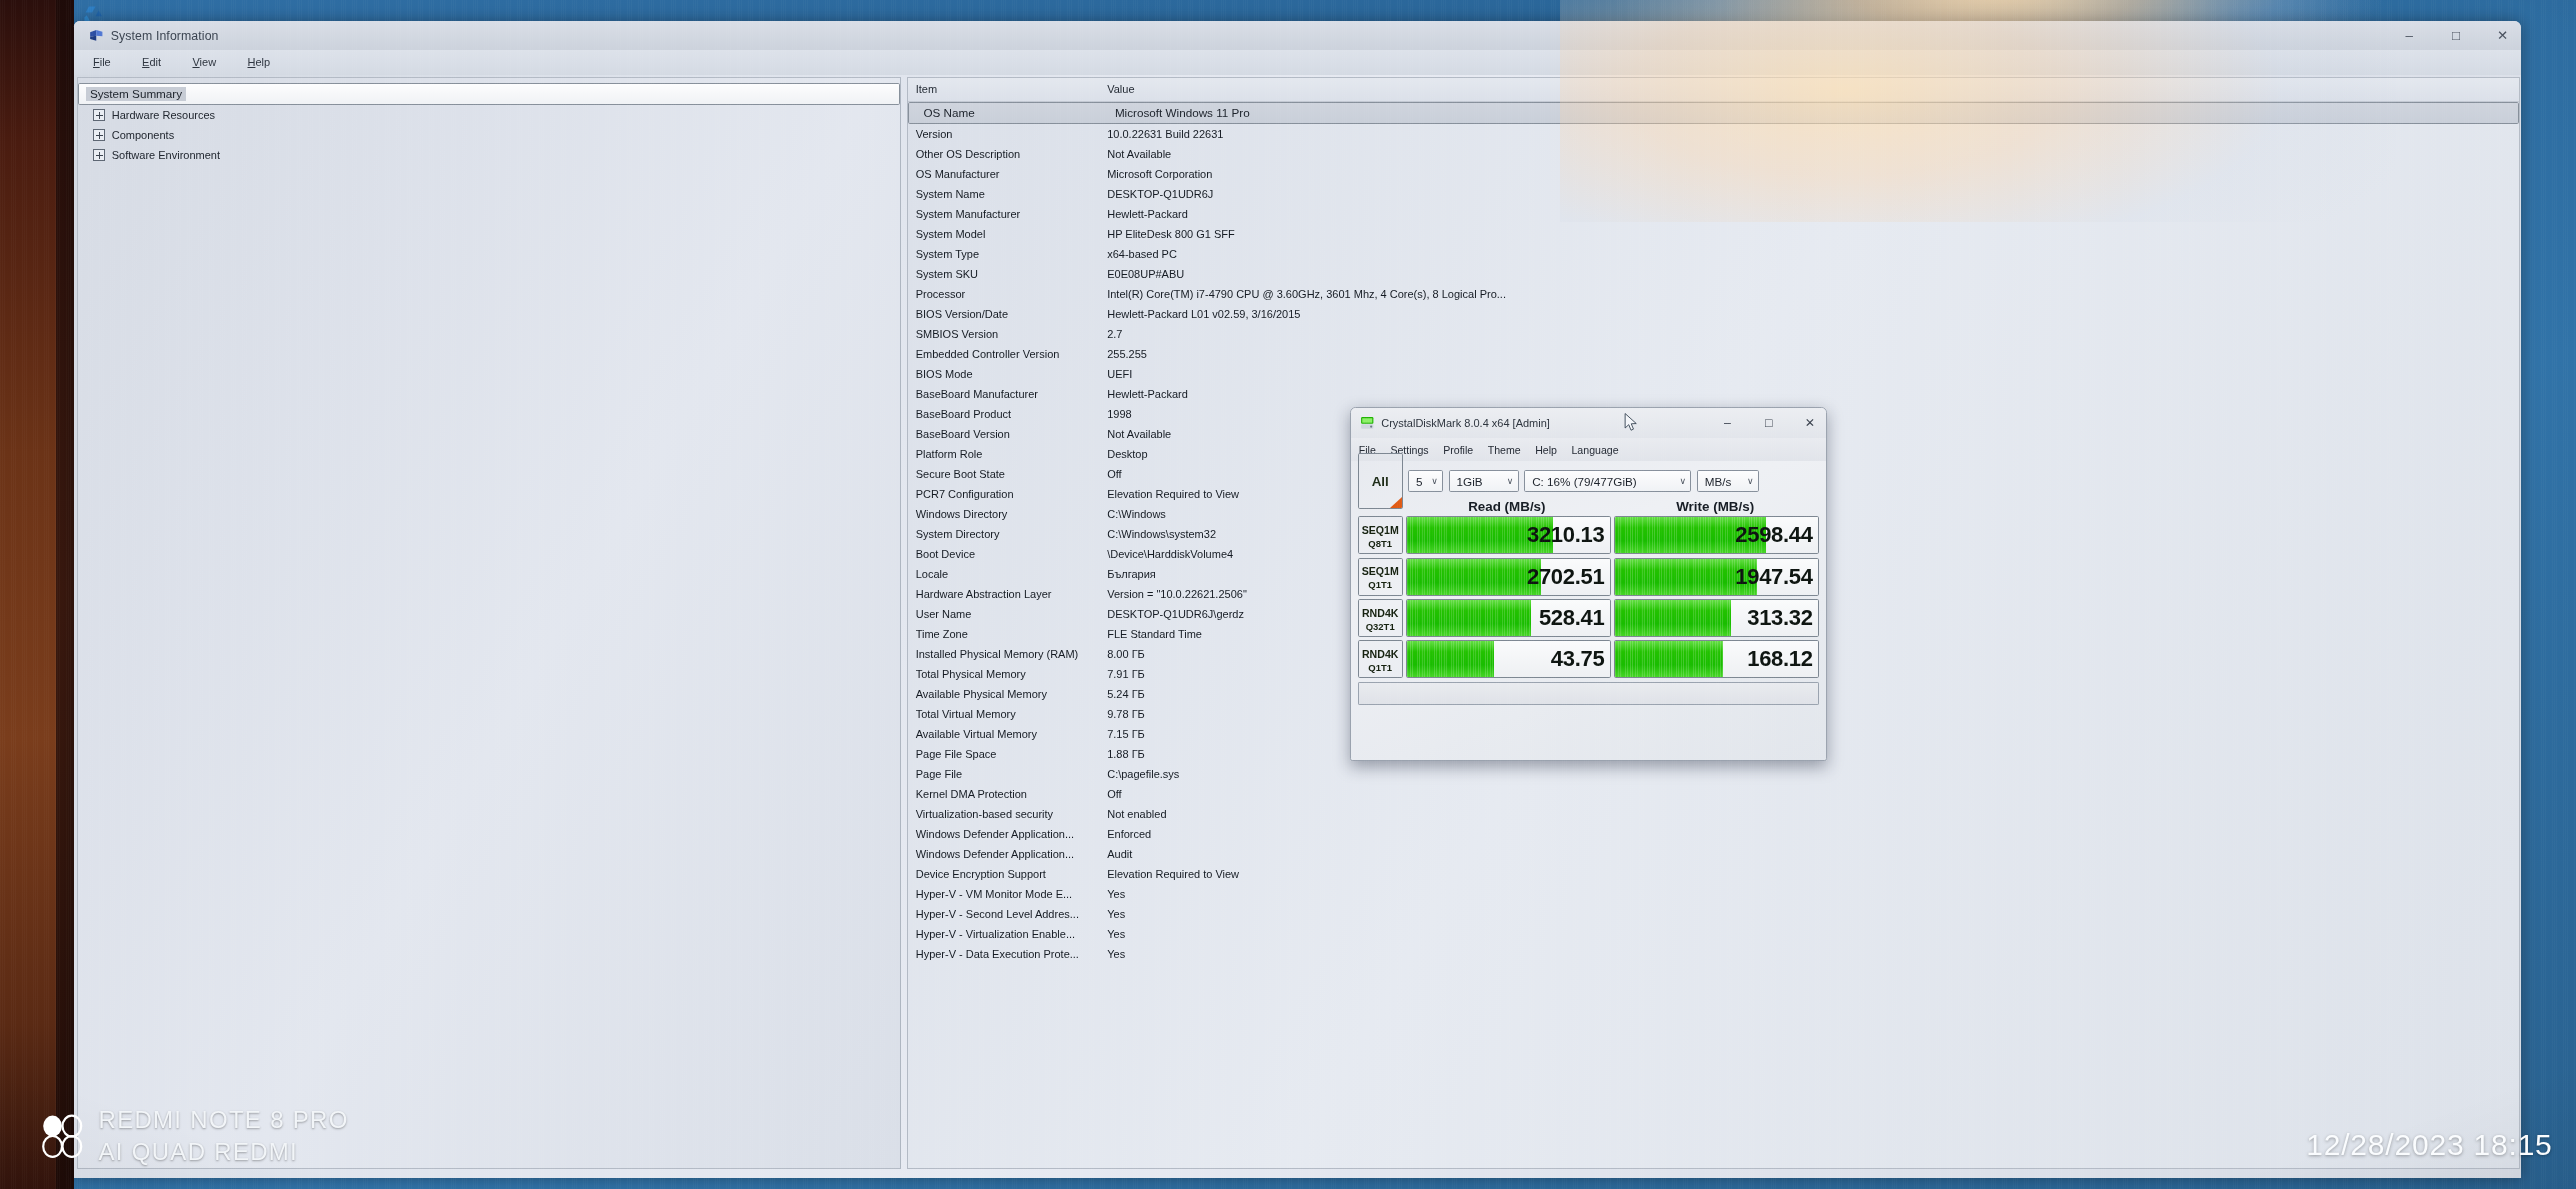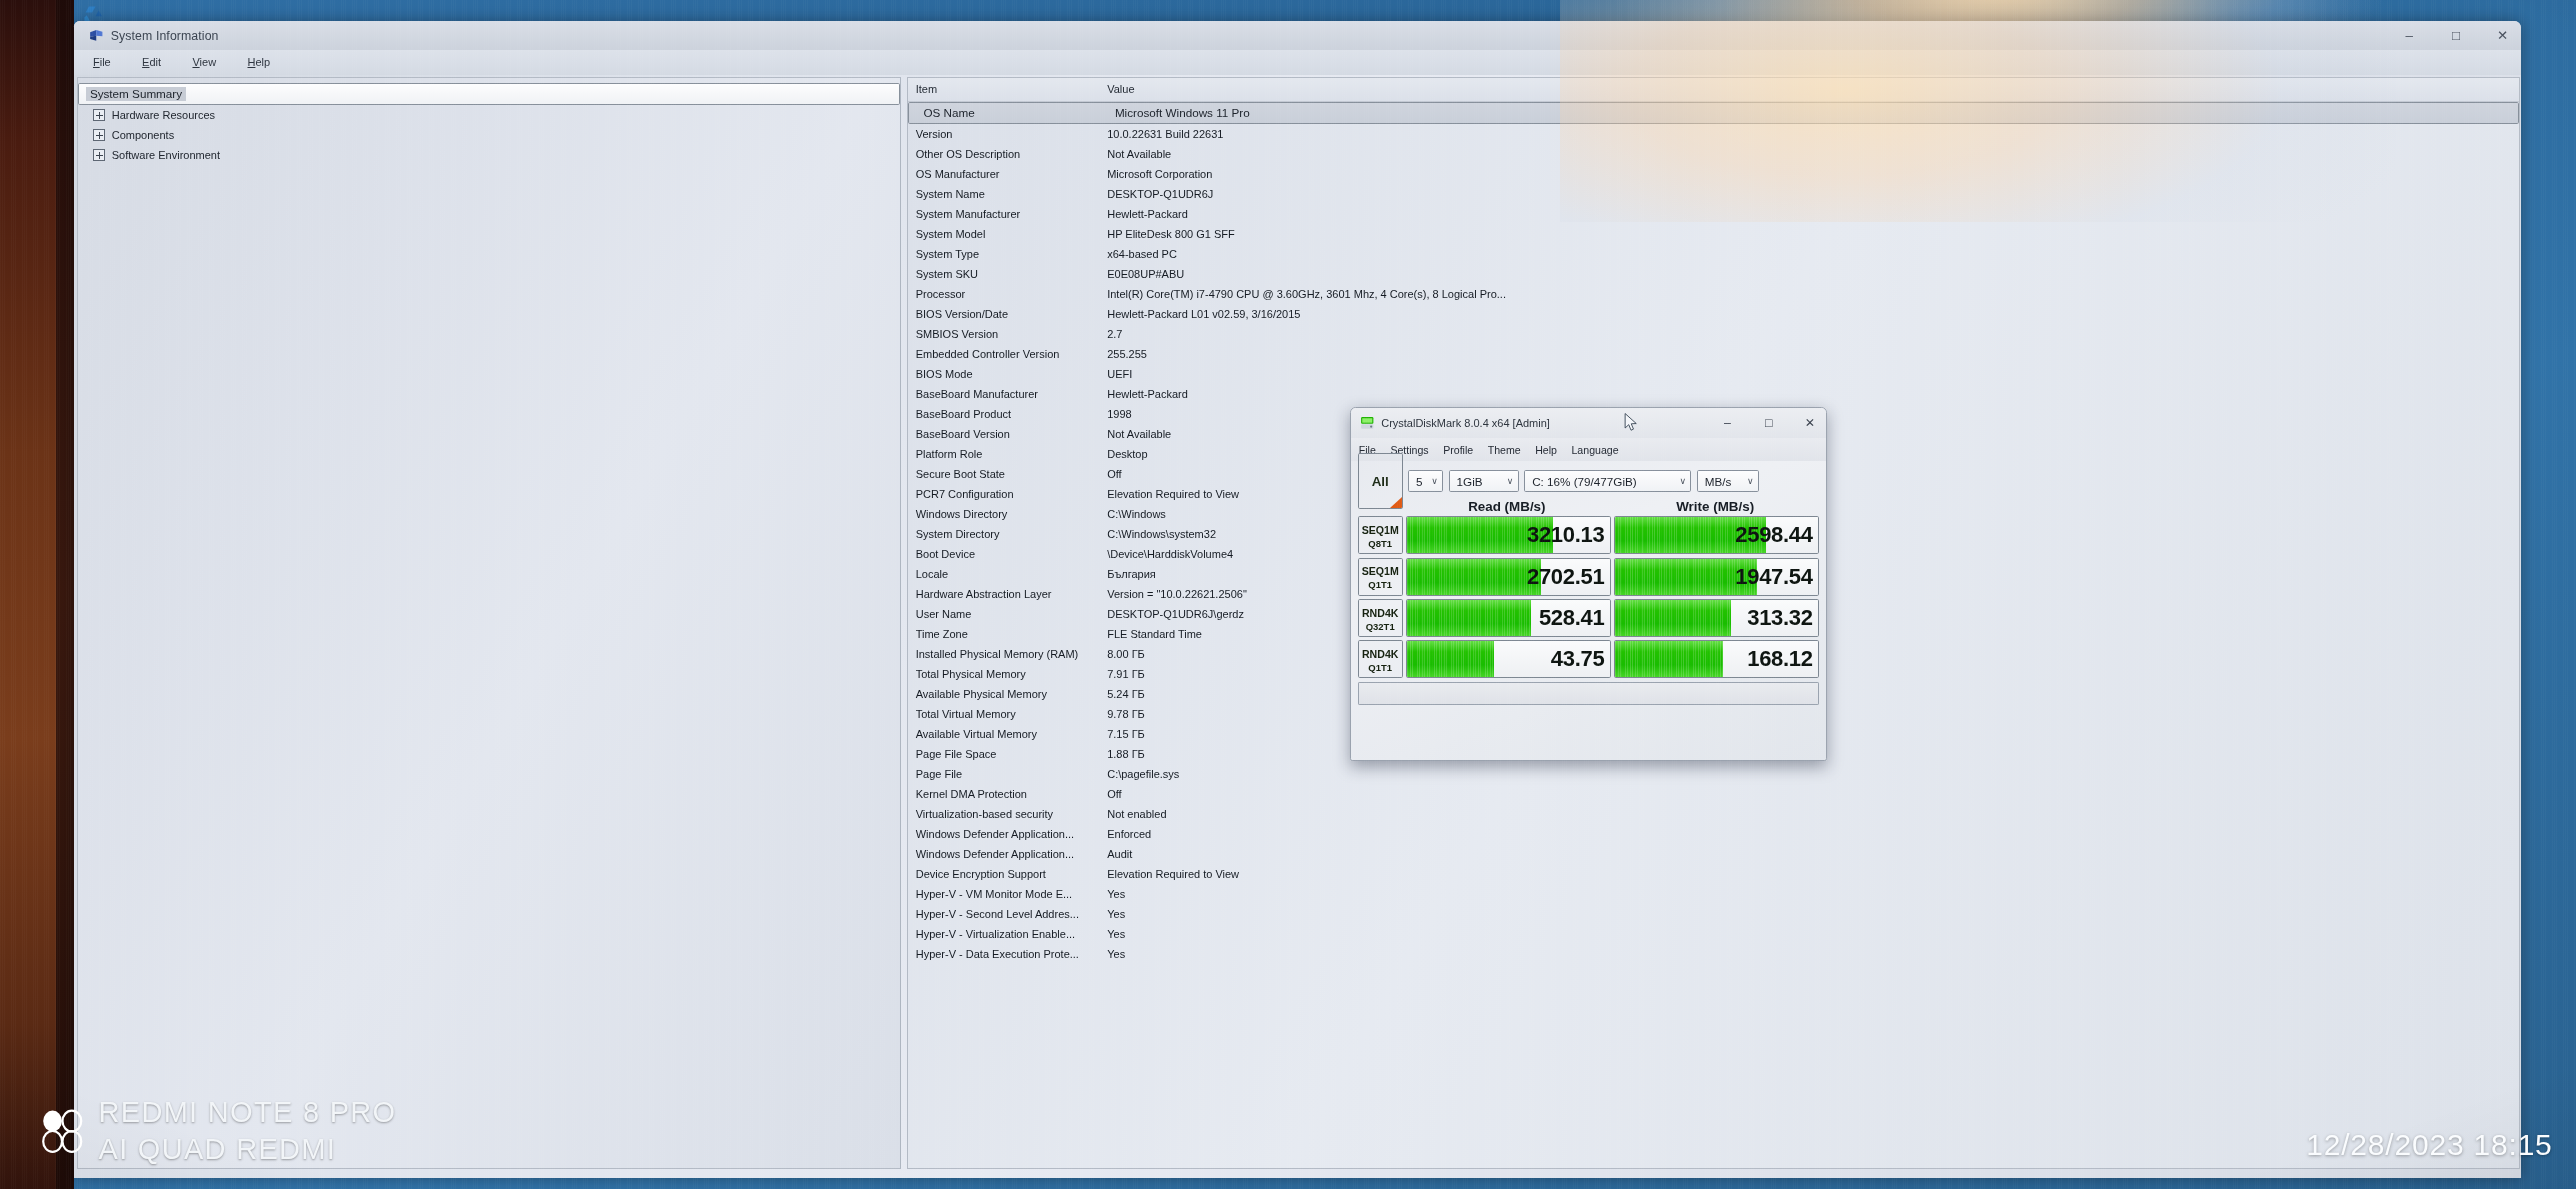--- a/index.html
+++ b/index.html
@@ -120,21 +120,21 @@
        linear-gradient(180deg,#62de42 0%, #22c200 30%, #19bd00 66%, #46d526 100%); }
   .res-cell .num { position:relative; font-size:22px; font-weight:bold; color:#0d1410; padding-right:5.6px;
       letter-spacing:-0.3px; }
   .cdm-status { margin:2.2px 6.7px 5.6px 6.7px; height:23.4px; border:0.8px solid #9aa3af; border-radius:1.1px;
       background:linear-gradient(180deg,#e9ebef,#dfe2e8); }
 
   
   .wm { position:absolute; left:41px; bottom:23.4px; display:flex; align-items:center; gap:14.5px; }
   .wm-logo { width:43px; height:48px; }
   .wm-txt { display:flex; flex-direction:column; gap:3.3px; }
-  .wm-txt div { color:#f2f5f8; font-size:29px; letter-spacing:1.3px; text-shadow:0 0.6px 2.2px rgba(0,0,0,.35); }
+  .wm-txt div { color:#f2f5f8; font-size:24px; letter-spacing:1.3px; text-shadow:0 0.6px 2.2px rgba(0,0,0,.35); }
   .stamp { position:absolute; right:23.4px; bottom:27px; color:#fafcfe; font-size:30px; letter-spacing:0.8px;
      text-shadow:0 1.1px 3.3px rgba(0,0,0,.35); }
 
   .vignette { position:absolute; inset:0; pointer-events:none;
      background:radial-gradient(ellipse 132% 120% at 50% 46%, rgba(0,0,0,0) 52%, rgba(0,0,0,.22) 88%, rgba(0,0,0,.42) 100%); }
   .scan { position:absolute; inset:0; pointer-events:none; opacity:.28;
      background:repeating-linear-gradient(90deg, rgba(255,255,255,.09) 0 0.6px, rgba(0,0,0,0) 0.6px 2.2px); }
   .glare { position:absolute; left:1560px; top:-123px; width:836px; height:345px; pointer-events:none;
      background:radial-gradient(ellipse at 34% 62%, rgba(255,224,178,.70) 0%, rgba(255,210,160,.36) 28%, rgba(200,210,225,.12) 56%, rgba(0,0,0,0) 76%); }
 </style>

